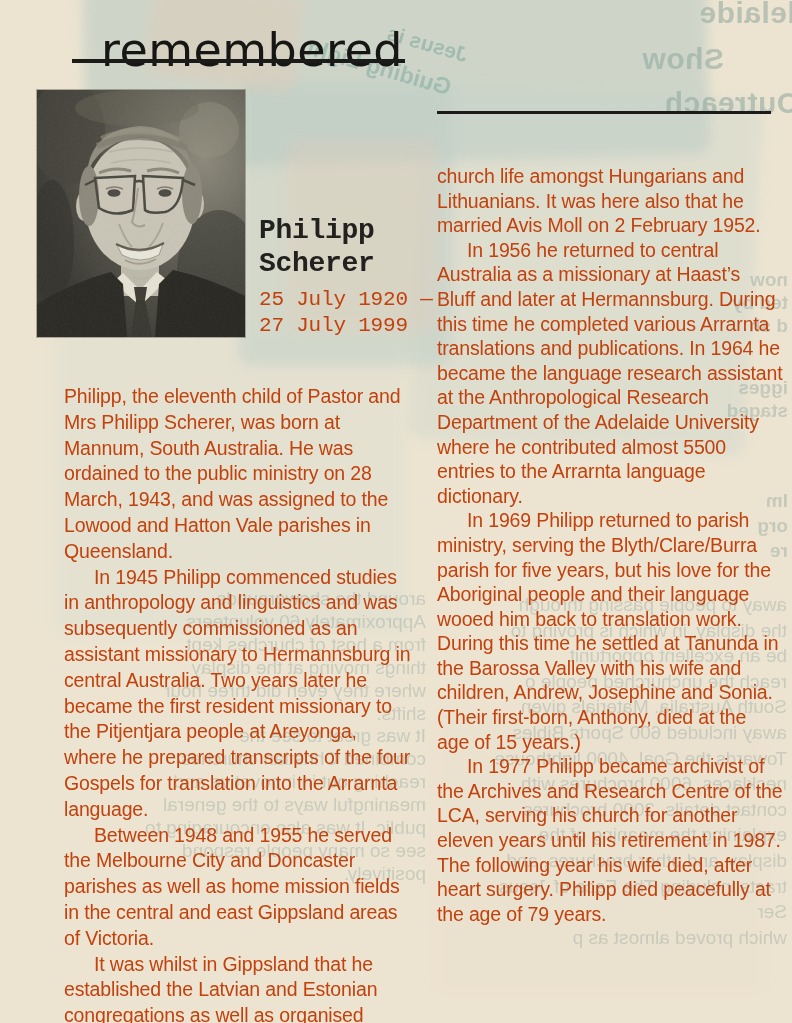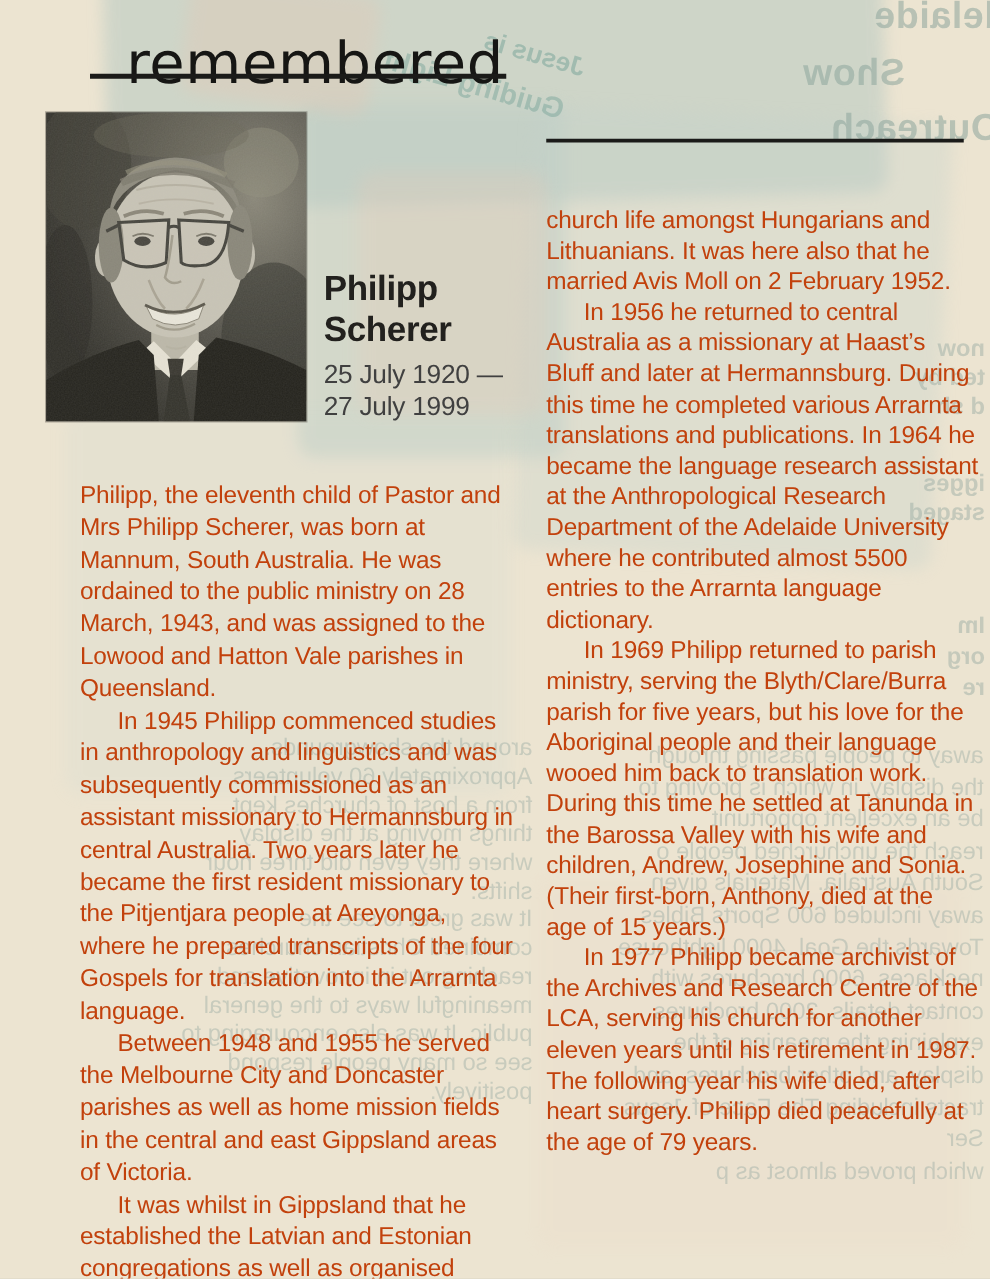--- a/index.html
+++ b/index.html
@@ -41,23 +41,23 @@
     font-family:"DejaVu Sans",sans-serif;font-weight:400;
     font-size:46px;letter-spacing:.5px;color:#161614;margin-left:30px;
   }
   .rule{position:absolute;background:#1b1b19;}
   .rule-head{left:72px;top:59px;width:333px;height:4px;}
   .rule-col{left:437px;top:111px;width:334px;height:3px;}
   .caption-tr{position:absolute;left:437px;top:6px;font-size:20px;color:#33322e;letter-spacing:-.2px;}
   .portrait{position:absolute;left:37px;top:90px;width:208px;height:247px;margin:0;
             box-shadow:0 0 0 1px rgba(60,55,45,.35);background:#45443f;}
   .portrait svg{display:block;width:100%;height:100%;}
-  .nameblock{position:absolute;left:259px;top:214px;}
+  .nameblock{position:absolute;left:259px;top:214px;font-family:Liberation Mono, monospace;}
   .nameblock .nm{font-size:28px;font-weight:bold;color:#22211e;line-height:33px;letter-spacing:-.3px;}
-  .nameblock .dt{font-size:21px;color:#404040;line-height:26px;letter-spacing:-.2px;}
+  .nameblock .dt{font-size:21px;color:#c2410c;line-height:26px;letter-spacing:-.2px;}
   .dates{margin-top:7px;}
   .col{position:absolute;font-size:19.5px;letter-spacing:-.15px;color:#c2410c;}
   .col p{margin:0;}
   .col p + p{text-indent:30px;}
   .col-left{left:64px;top:360px;width:348px;line-height:25.8px;margin-top:24px;}
   .col-right{left:437px;top:164px;width:346px;line-height:24.6px;}
 </style>
 </head>
 <body>
 

